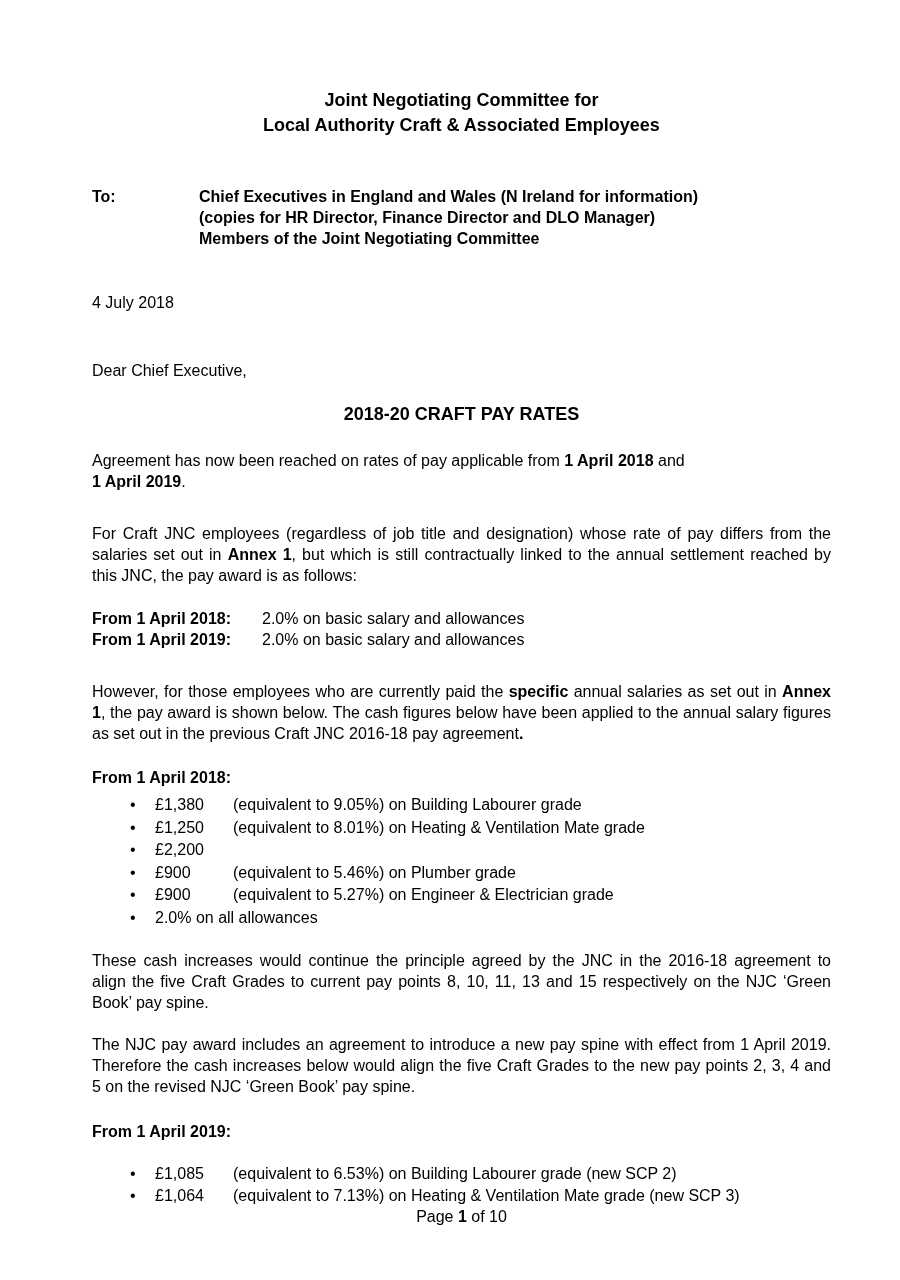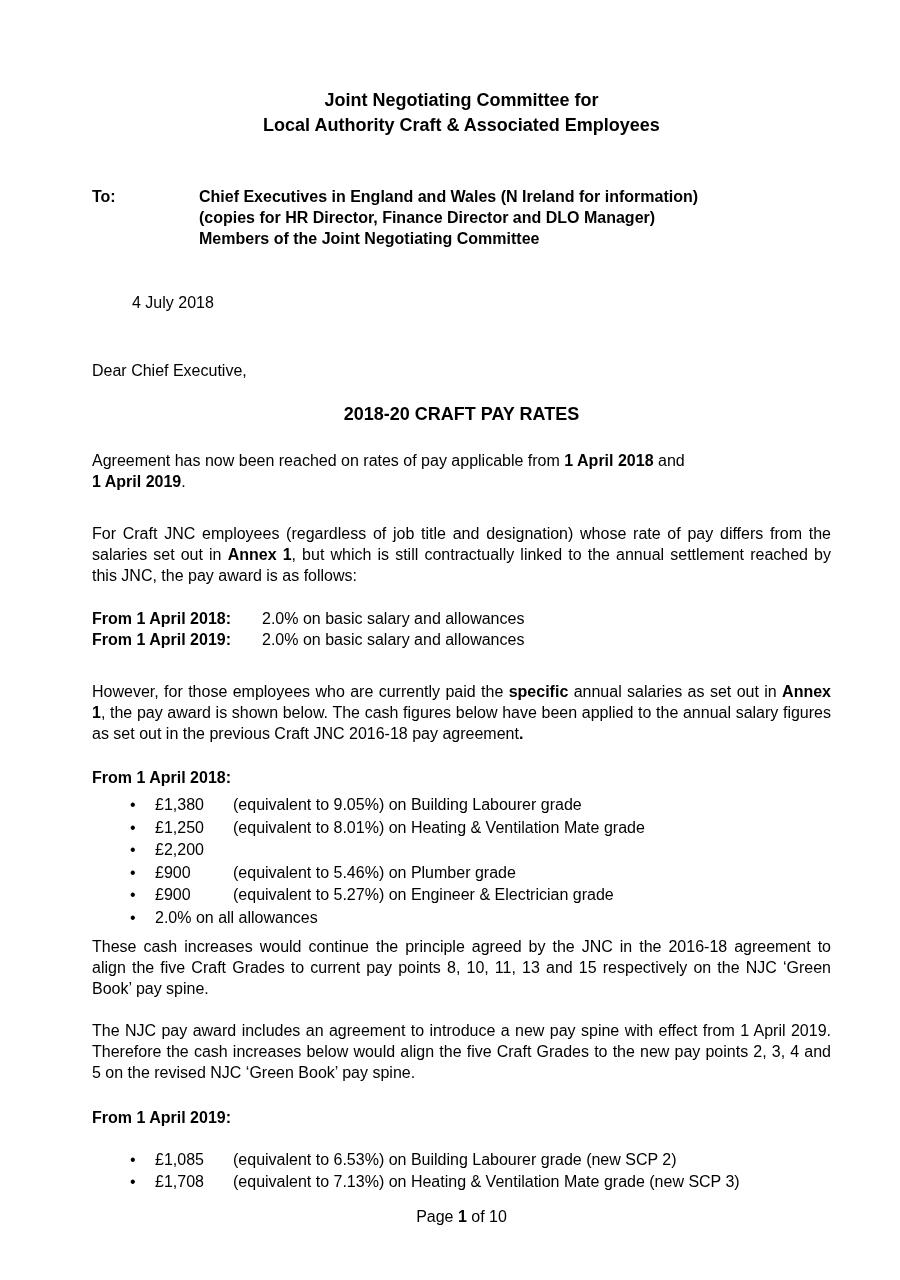--- a/index.html
+++ b/index.html
@@ -26,21 +26,21 @@
   .to-block {
     margin-top: 48px;
     display: flex;
     font-weight: bold;
     font-size: 16px;
     line-height: 21px;
     gap: 19px;
   }
   .to-label { width: 88px; flex-shrink: 0; }
 
-  .date { margin-top: 43px; margin-left: 40px; }
+  .date { margin-top: 43px; }
   .salutation { margin-top: 47px; }
 
   .subject {
     margin-top: 23px;
     text-align: center;
     font-weight: bold;
     font-size: 18px;
     line-height: 21px;
   }
 
@@ -65,21 +65,21 @@
     line-height: 21px;
     margin-bottom: 1.5px;
   }
   ul.bullets li .bullet-marker {
     width: 25px;
     flex-shrink: 0;
   }
   ul.bullets li .bullet-marker::before { content: "\2022"; }
   ul.bullets li .amount { width: 78px; flex-shrink: 0; }
 
-  .para-principle { margin-top: 8px; }
+  .para-principle { margin-top: 22px; }
   .para-newspine { margin-top: 21px; }
   ul.bullets.b2019 { margin-top: 21px; }
 
   .footer {
     position: absolute;
     top: 1206px;
     left: 92px;
     width: 739px;
     text-align: center;
     font-size: 16px;
@@ -168,20 +168,20 @@
   <p class="bold-heading h2019 body-text">From 1 April 2019:</p>
 
   <ul class="bullets b2019 body-text">
     <li>
       <span class="bullet-marker"></span>
       <span class="amount">£1,085</span>
       <span class="desc">(equivalent to 6.53%) on Building Labourer grade (new SCP 2)</span>
     </li>
     <li>
       <span class="bullet-marker"></span>
-      <span class="amount">£1,708</span>
+      <span class="amount">£1,064</span>
       <span class="desc">(equivalent to 7.13%) on Heating &amp; Ventilation Mate grade (new SCP 3)</span>
     </li>
   </ul>
 
   <footer class="footer"><span>Page </span><b>1</b><span> of 10</span></footer>
 
 </div>
 
 </body></html>

